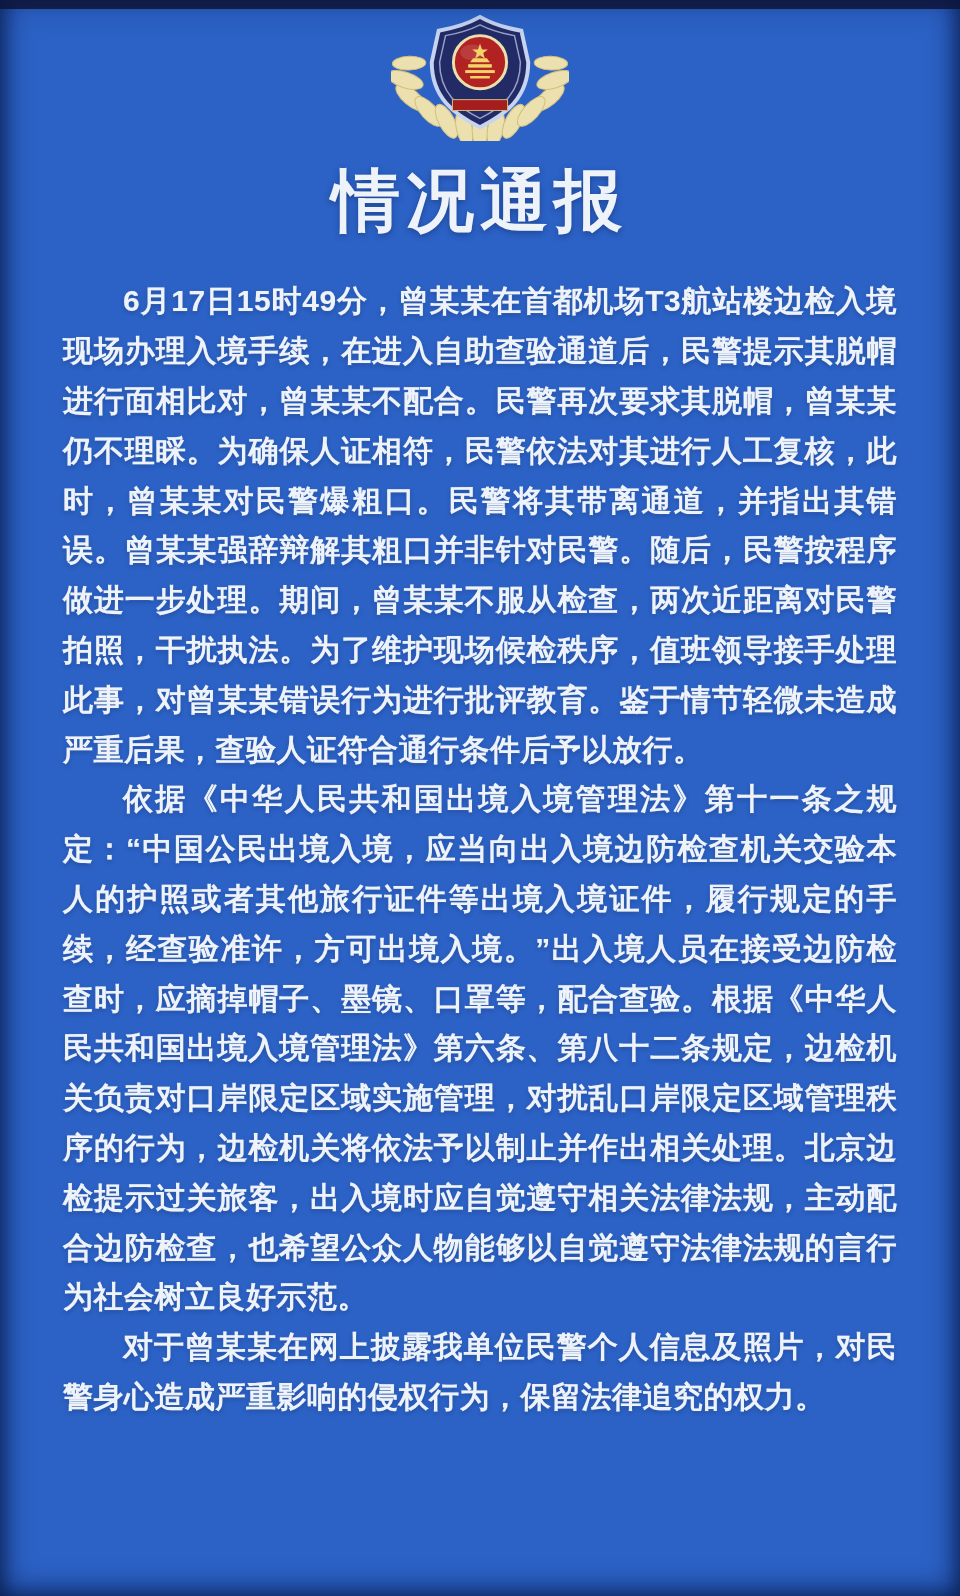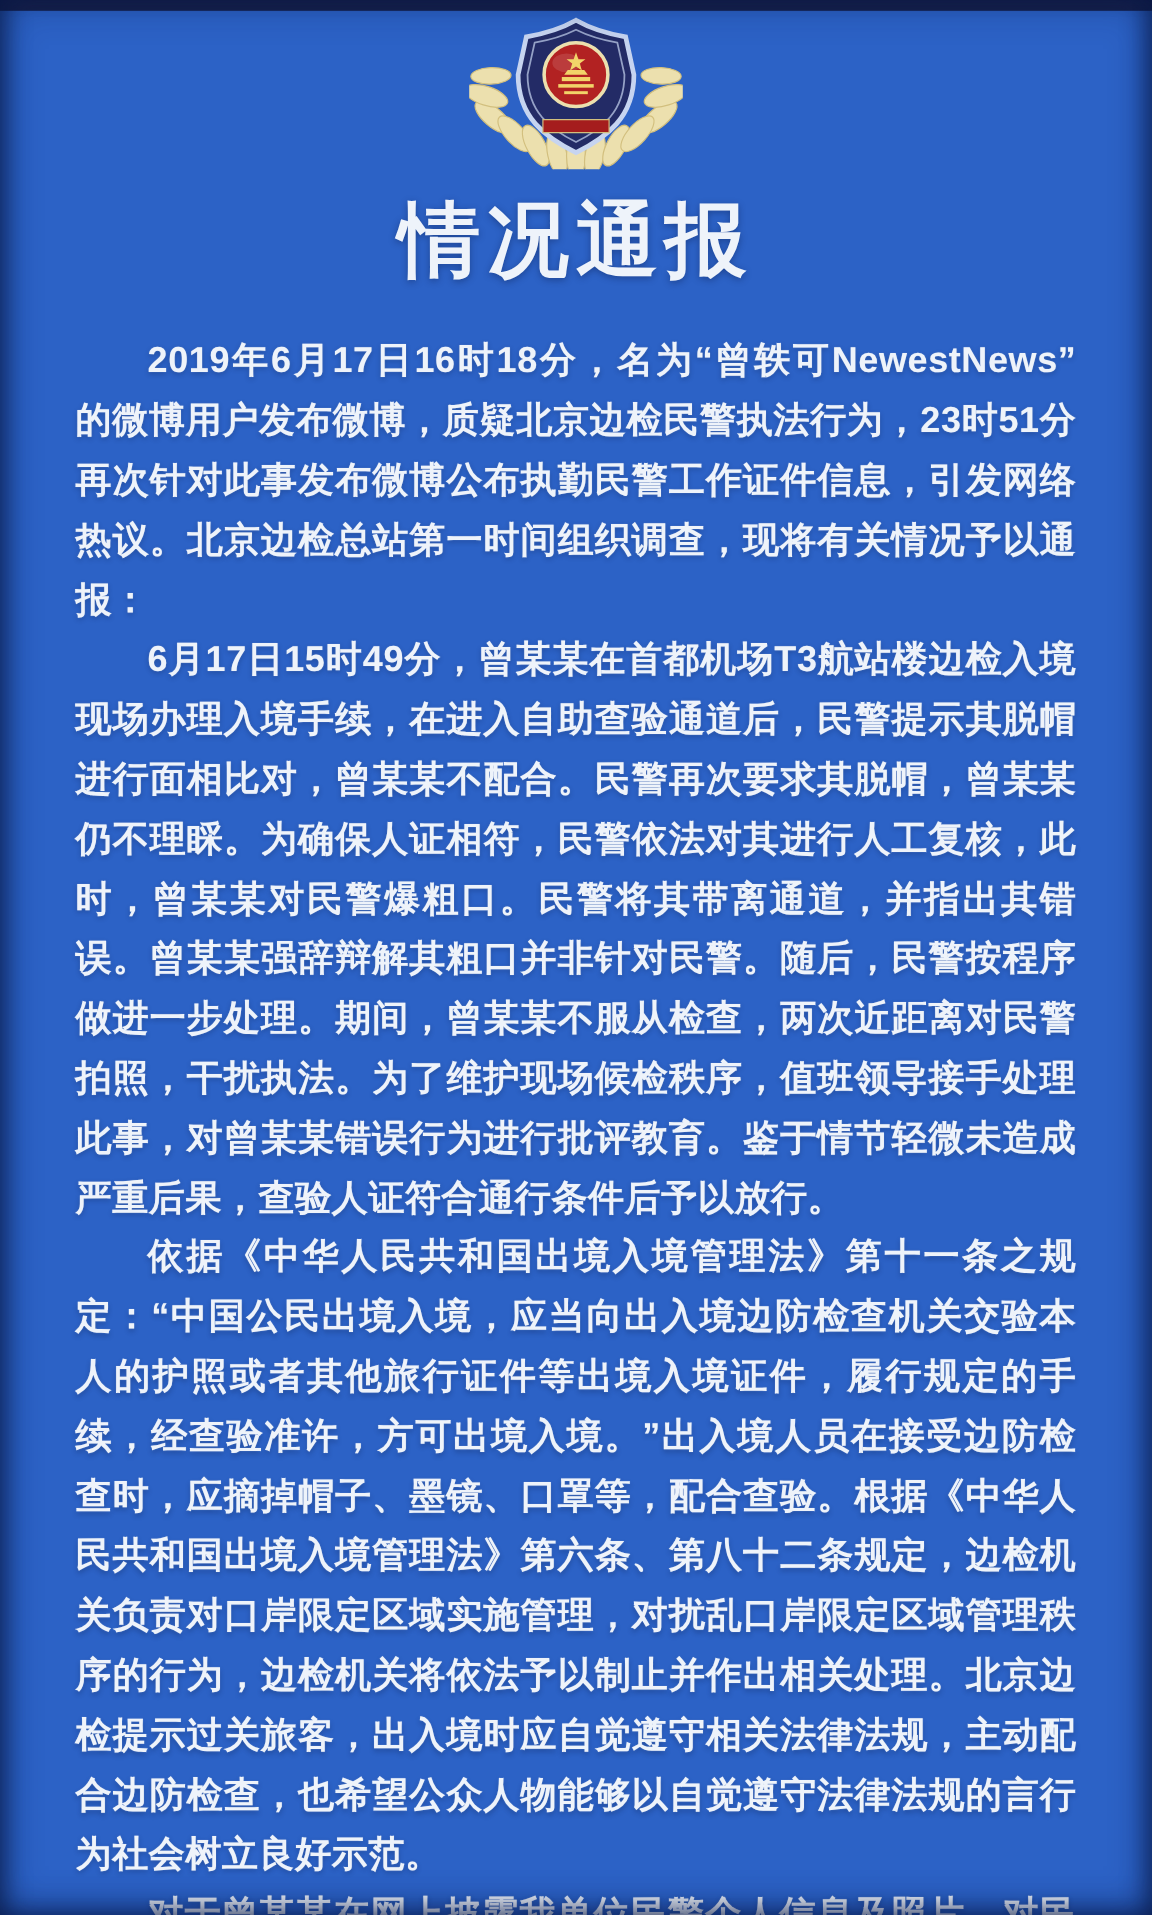--- a/index.html
+++ b/index.html
@@ -105,20 +105,19 @@
 
         <path d="M62,90 L118,90 L118,101 L62,101 Z" fill="var(--banner-red)" stroke="var(--wreath-edge)" stroke-width="1"></path>
       </svg>
     </div>
 
     <h1 class="notice-title">情况通报</h1>
   </header>
 
   <main class="notice-body">
 
-  <p class="para">2019年6月17日16时18分，名为“曾轶可NewestNews”的微博用户发布微博，质疑北京边检民警执法行为，23时51分再次针对此事发布微博公布执勤民警工作证件信息，引发网络热议。北京边检总站第一时间组织调查，现将有关情况予以通报：</p>
       <p class="para">6月17日15时49分，曾某某在首都机场T3航站楼边检入境现场办理入境手续，在进入自助查验通道后，民警提示其脱帽进行面相比对，曾某某不配合。民警再次要求其脱帽，曾某某仍不理睬。为确保人证相符，民警依法对其进行人工复核，此时，曾某某对民警爆粗口。民警将其带离通道，并指出其错误。曾某某强辞辩解其粗口并非针对民警。随后，民警按程序做进一步处理。期间，曾某某不服从检查，两次近距离对民警拍照，干扰执法。为了维护现场候检秩序，值班领导接手处理此事，对曾某某错误行为进行批评教育。鉴于情节轻微未造成严重后果，查验人证符合通行条件后予以放行。</p>
       <p class="para">依据《中华人民共和国出境入境管理法》第十一条之规定：“中国公民出境入境，应当向出入境边防检查机关交验本人的护照或者其他旅行证件等出境入境证件，履行规定的手续，经查验准许，方可出境入境。”出入境人员在接受边防检查时，应摘掉帽子、墨镜、口罩等，配合查验。根据《中华人民共和国出境入境管理法》第六条、第八十二条规定，边检机关负责对口岸限定区域实施管理，对扰乱口岸限定区域管理秩序的行为，边检机关将依法予以制止并作出相关处理。北京边检提示过关旅客，出入境时应自觉遵守相关法律法规，主动配合边防检查，也希望公众人物能够以自觉遵守法律法规的言行为社会树立良好示范。</p>
       <p class="para">对于曾某某在网上披露我单位民警个人信息及照片，对民警身心造成严重影响的侵权行为，保留法律追究的权力。</p>
     </main>
 
   <div class="edge-vignette"></div>
 </div>
 
 </body></html>

